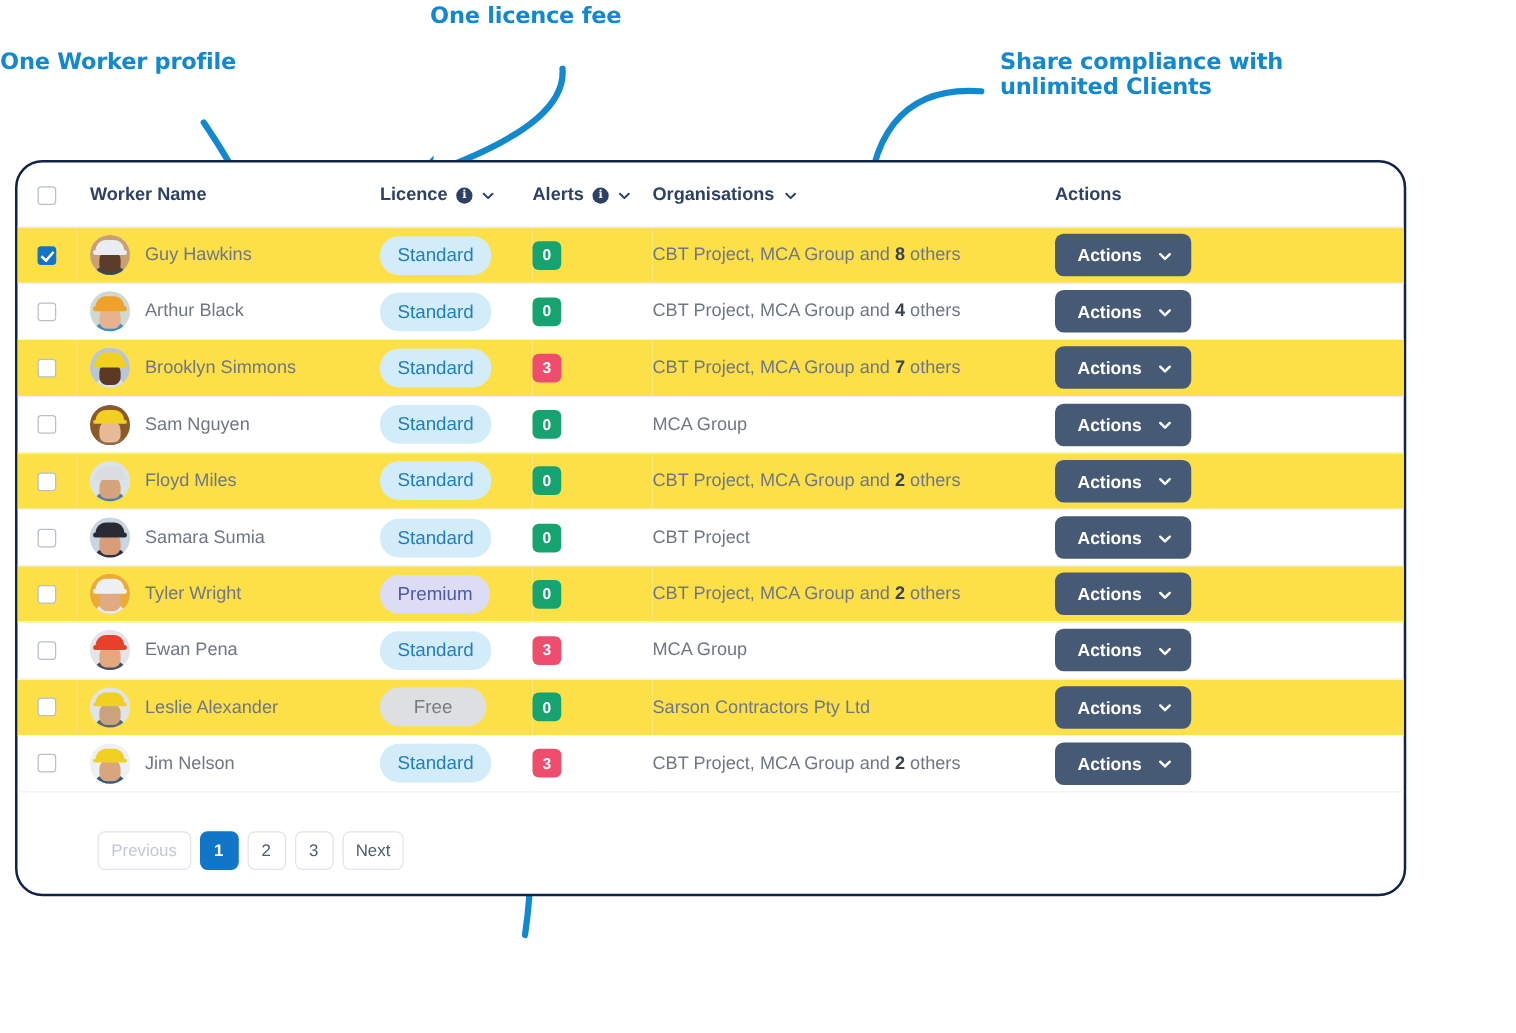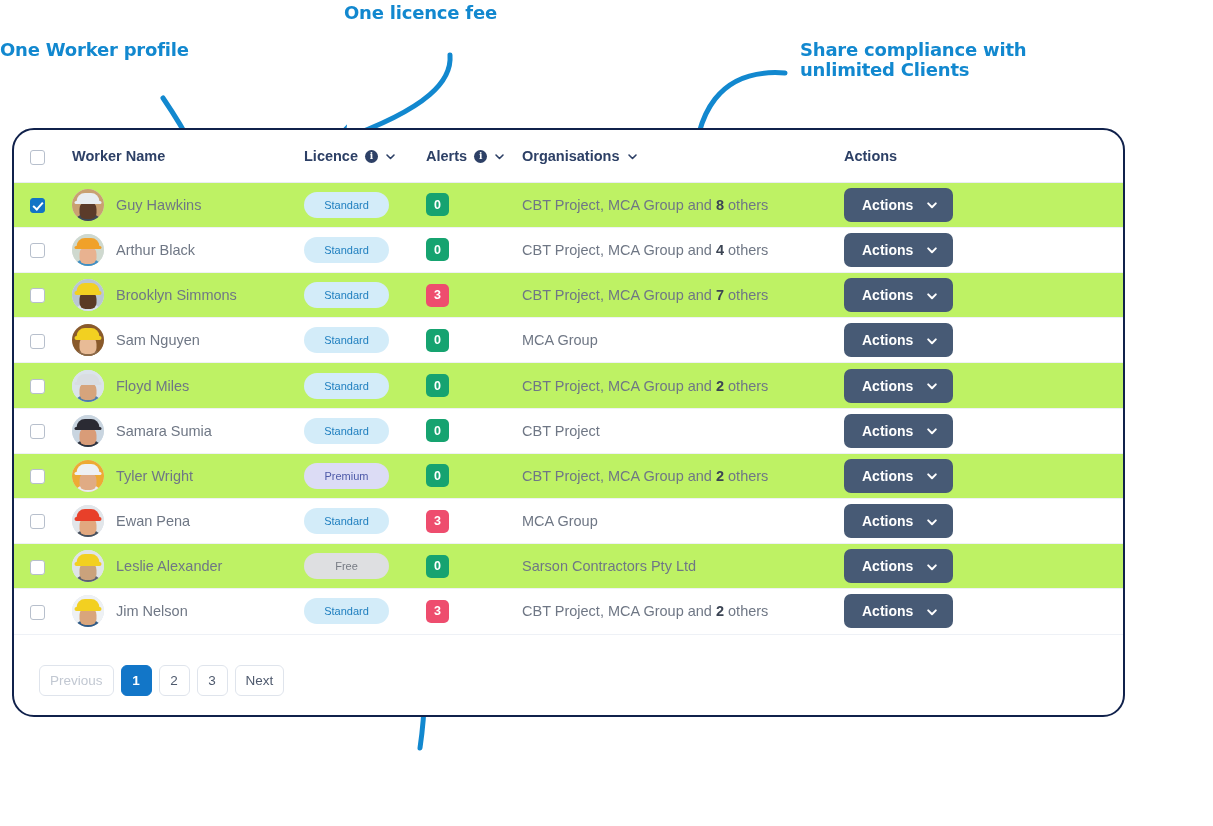--- a/index.html
+++ b/index.html
@@ -73,21 +73,21 @@
     display: inline-flex; align-items: center; justify-content: center;
     width: 13px; height: 13px; border-radius: 50%;
     background: #2d4066; color: #ffffff;
     font-size: 9px; font-weight: 700; line-height: 1;
     font-family: "DejaVu Serif", serif;
   }
   .chev { display: inline-block; width: 11px; height: 11px; }
   .chev svg { display: block; }
 
   tbody tr { height: 45.2px; }
-  tbody tr.stripe { background: #bef264; }
+  tbody tr.stripe { background: #fde047; }
   tbody td {
     border-bottom: 1px solid #eef1f6;
     vertical-align: middle;
     font-size: 14.5px;
     color: #6f7785;
     font-family: "Liberation Sans", sans-serif;
   }
   tbody tr:last-child td { border-bottom: 1px solid #eef1f6; }
   td.c-check-cell { text-align: center; }
 
@@ -119,21 +119,21 @@
   .avatar .brim{ position: absolute; left: 50%; transform: translateX(-50%);
                  top: 12px; width: 27px; height: 3.5px; border-radius: 2px; }
   .avatar .body{ position: absolute; left: 50%; transform: translateX(-50%);
                  bottom: -4px; width: 26px; height: 11px; border-radius: 9px 9px 0 0; }
   .worker-name { color: #6f7785; font-size: 14.5px; white-space: nowrap; }
 
   
   .pill {
     display: inline-block; min-width: 85px; text-align: center;
     padding: 7px 14px; border-radius: 15px;
-    font-size: 11px; font-weight: 400;
+    font-size: 15px; font-weight: 400;
   }
   .pill.standard { background: #d3ecf9; color: #1f7fbf; }
   .pill.premium  { background: #dcdcf5; color: #4e5aa8; }
   .pill.free     { background: #dedfe1; color: #767b84; }
 
   
   .badge {
     display: inline-flex; align-items: center; justify-content: center;
     width: 23px; height: 23px; border-radius: 5px;
     font-size: 12.5px; font-weight: 700; color: #fff;
@@ -163,21 +163,21 @@
   }
   .show-wrap { display: flex; align-items: center; gap: 9px; font-size: 14.5px; color: #5d6573; }
   .show-select {
     display: inline-flex; align-items: center; gap: 6px;
     border: 1px solid #d8dde6; border-radius: 6px;
     padding: 4px 8px 4px 10px; background: #fff;
     font-size: 13.5px; color: #3b4453; font-weight: 700; cursor: pointer;
   }
   .results-text b { color: #22293a; font-weight: 700; }
 
-  .pager { display: flex; align-items: flex-start; gap: 7px; }
+  .pager { display: flex; align-items: flex-start; gap: 7px; margin-left: 39px; }
   .pg {
     border: 1px solid #dfe4ec; background: #fff; border-radius: 6px;
     min-width: 31px; height: 31px; padding: 0 10px;
     font-size: 13.5px; color: #4f5a6e; cursor: pointer;
     display: inline-flex; align-items: center; justify-content: center;
     font-family: "Liberation Sans", sans-serif;
   }
   .pg.disabled { color: #c2c8d2; cursor: default; }
   .pg.active { background: #1276c8; border-color: #1276c8; color: #fff; font-weight: 700; }
 </style>

